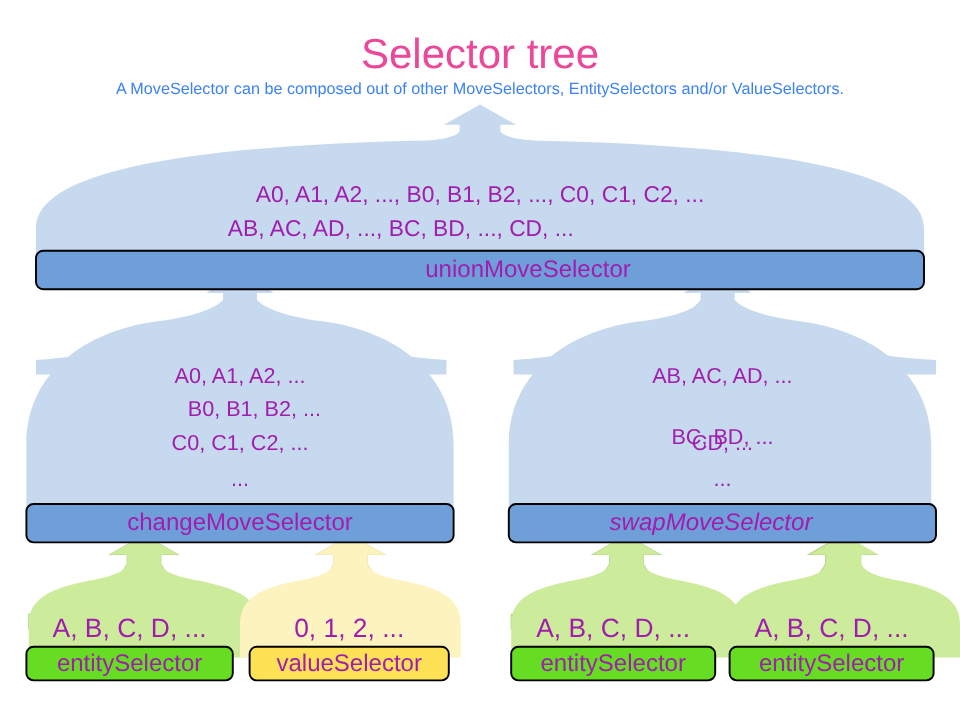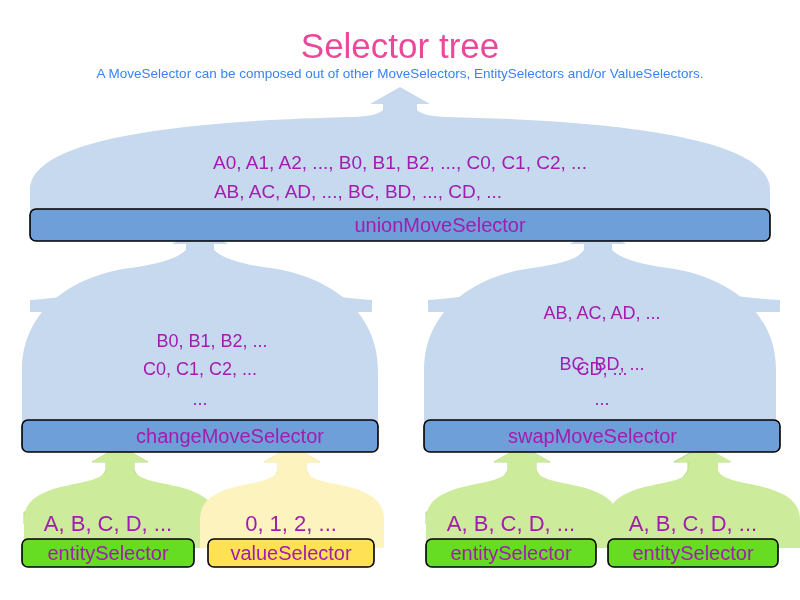--- a/index.html
+++ b/index.html
@@ -151,33 +151,34 @@
     <rect x="22" y="539" width="172" height="28" rx="6" ry="6" fill="#66dd22" stroke="#000000" stroke-width="1.6"></rect>
 
     <rect x="208" y="539" width="166" height="28" rx="6" ry="6" fill="#ffe155" stroke="#000000" stroke-width="1.6"></rect>
 
     <rect x="426" y="539" width="170" height="28" rx="6" ry="6" fill="#66dd22" stroke="#000000" stroke-width="1.6"></rect>
 
     <rect x="608" y="539" width="170" height="28" rx="6" ry="6" fill="#66dd22" stroke="#000000" stroke-width="1.6"></rect>
   </svg>
 
   <div class="lbl dome-text" style="left:30px; top:152px; width:740px;">A0, A1, A2, ..., B0, B1, B2, ..., C0, C1, C2, ...</div>
-  <div class="lbl dome-text" style="left:30px; top:181px; width:608px;margin-left:24px;">AB, AC, AD, ..., BC, BD, ..., CD, ...</div>
+  <div class="lbl dome-text" style="left:30px; top:181px; width:608px;">AB, AC, AD, ..., BC, BD, ..., CD, ...</div>
   <div class="lbl bar-text" style="left:30px; top:214px; width:740px;padding-left:40px;">unionMoveSelector</div>
 
+  <div class="lbl dome-text-sm" style="left:22px; top:303px; width:356px;">A0, A1, A2, ...</div>
   <div class="lbl dome-text-sm" style="left:34px; top:331px; width:356px;">B0, B1, B2, ...</div>
   <div class="lbl dome-text-sm" style="left:22px; top:359px; width:356px;">C0, C1, C2, ...</div>
   <div class="lbl dome-text-sm" style="left:22px; top:389px; width:356px;">...</div>
-  <div class="lbl bar-text" style="left:22px; top:425px; width:356px;margin-left:30px;">changeMoveSelector</div>
+  <div class="lbl bar-text" style="left:22px; top:425px; width:356px;">changeMoveSelector</div>
 
   <div class="lbl dome-text-sm" style="left:424px; top:303px; width:356px;">AB, AC, AD, ...</div>
   <div class="lbl dome-text-sm" style="left:424px; top:331px; width:356px;margin-top:23px;">BC, BD, ...</div>
   <div class="lbl dome-text-sm" style="left:424px; top:359px; width:356px;">CD, ...</div>
   <div class="lbl dome-text-sm" style="left:424px; top:389px; width:356px;">...</div>
-  <div class="lbl bar-text" style="left:424px; top:425px; width:337px;">swapMoveSelector</div>
+  <div class="lbl bar-text" style="left:424px; top:425px; width:337px;font-style:italic;">swapMoveSelector</div>
 
   <div class="lbl leaf-text" style="left:22px; top:511px; width:172px;">A, B, C, D, ...</div>
   <div class="lbl leaf-bar-text" style="left:22px; top:542px; width:172px;">entitySelector</div>
 
   <div class="lbl leaf-text" style="left:208px; top:511px; width:166px;">0, 1, 2, ...</div>
   <div class="lbl leaf-bar-text" style="left:208px; top:542px; width:166px;">valueSelector</div>
 
   <div class="lbl leaf-text" style="left:426px; top:511px; width:170px;">A, B, C, D, ...</div>
   <div class="lbl leaf-bar-text" style="left:426px; top:542px; width:170px;">entitySelector</div>
 

